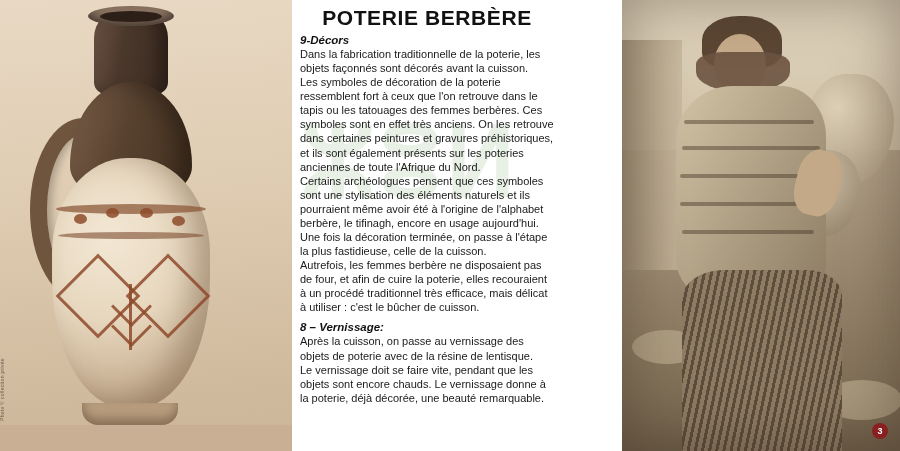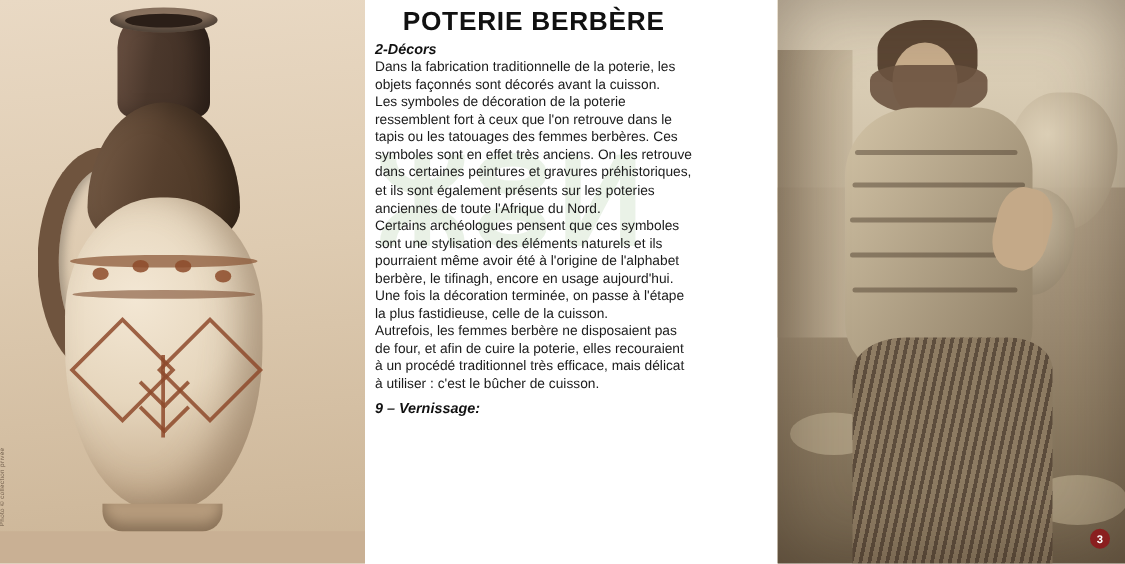--- a/index.html
+++ b/index.html
@@ -355,33 +355,35 @@
   </div>
 
   <div class="center">
     <div class="title">POTERIE BERBÈRE</div>
 
     <div class="watermark">
       <div class="wm-text">ⵣⵓⵍ</div>
     </div>
 
     <div class="section">
-      <div class="sec-head first">2-Décors</div>
+      <div class="sec-head first">9-Décors</div>
       <div class="body-text">Dans la fabrication traditionnelle de la poterie, les objets façonnés sont décorés avant la cuisson.
 Les symboles de décoration de la poterie ressemblent fort à ceux que l'on retrouve dans le tapis ou les tatouages des femmes berbères. Ces symboles sont en effet très anciens. On les retrouve dans certaines peintures et gravures préhistoriques, et ils sont également présents sur les poteries anciennes de toute l'Afrique du Nord.
 Certains archéologues pensent que ces symboles sont une stylisation des éléments naturels et ils pourraient même avoir été à l'origine de l'alphabet berbère, le tifinagh, encore en usage aujourd'hui.</div>
     </div>
 
     <div class="section">
       <div class="body-text">Une fois la décoration terminée, on passe à l'étape la plus fastidieuse, celle de la cuisson.
 Autrefois, les femmes berbère ne disposaient pas de four, et afin de cuire la poterie, elles recouraient à un procédé traditionnel très efficace, mais délicat à utiliser : c'est le bûcher de cuisson.</div>
     </div>
 
     <div class="section">
-      <div class="sec-head">9 – Vernissage:</div>
+      <div class="sec-head">8 – Vernissage:</div>
+      <div class="body-text">Après la cuisson, on passe au vernissage des objets de poterie avec de la résine de lentisque.
+Le vernissage doit se faire vite, pendant que les objets sont encore chauds. Le vernissage donne à la poterie, déjà décorée, une beauté remarquable.</div>
     </div>
   </div>
 
   <div class="right-panel">
     <div class="rp-sky"></div>
     <div class="rp-ground"></div>
     <div class="rp-wall"></div>
     <div class="rp-stone" style="left:10px; top:330px; width:70px; height:34px;"></div>
     <div class="rp-stone" style="left:200px; top:380px; width:80px; height:40px;"></div>
     <div class="rp-pot"></div>

